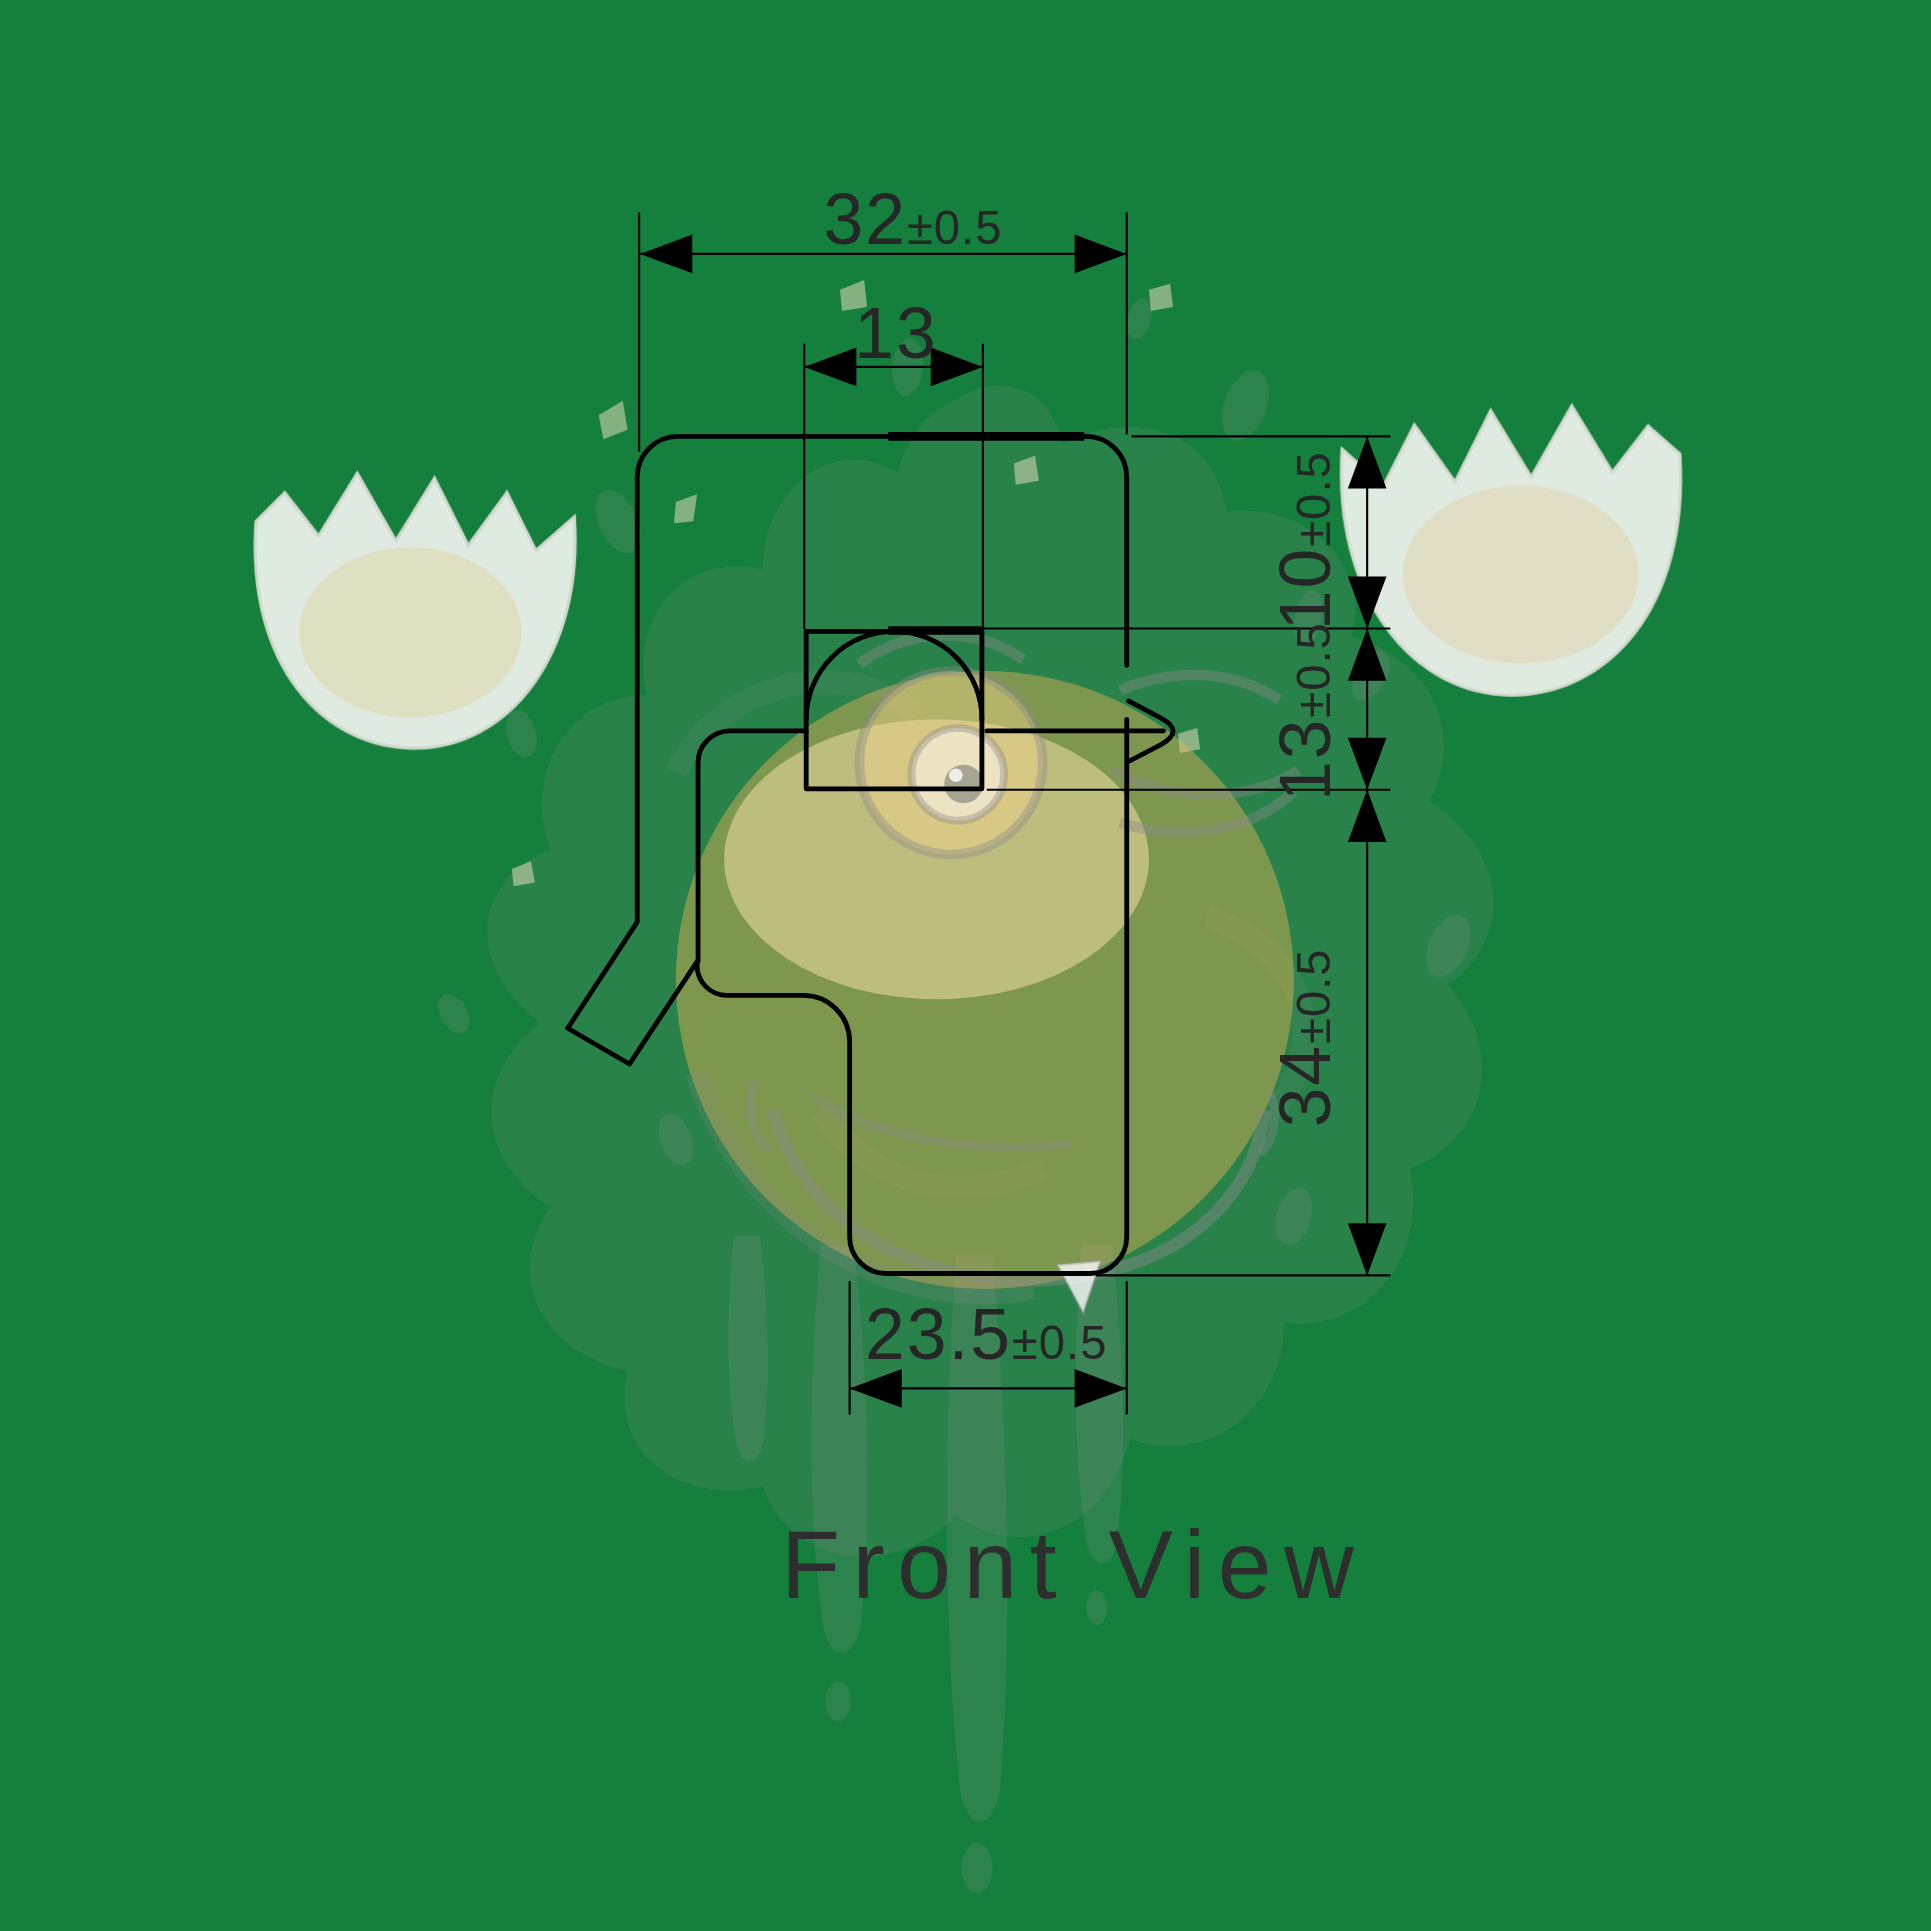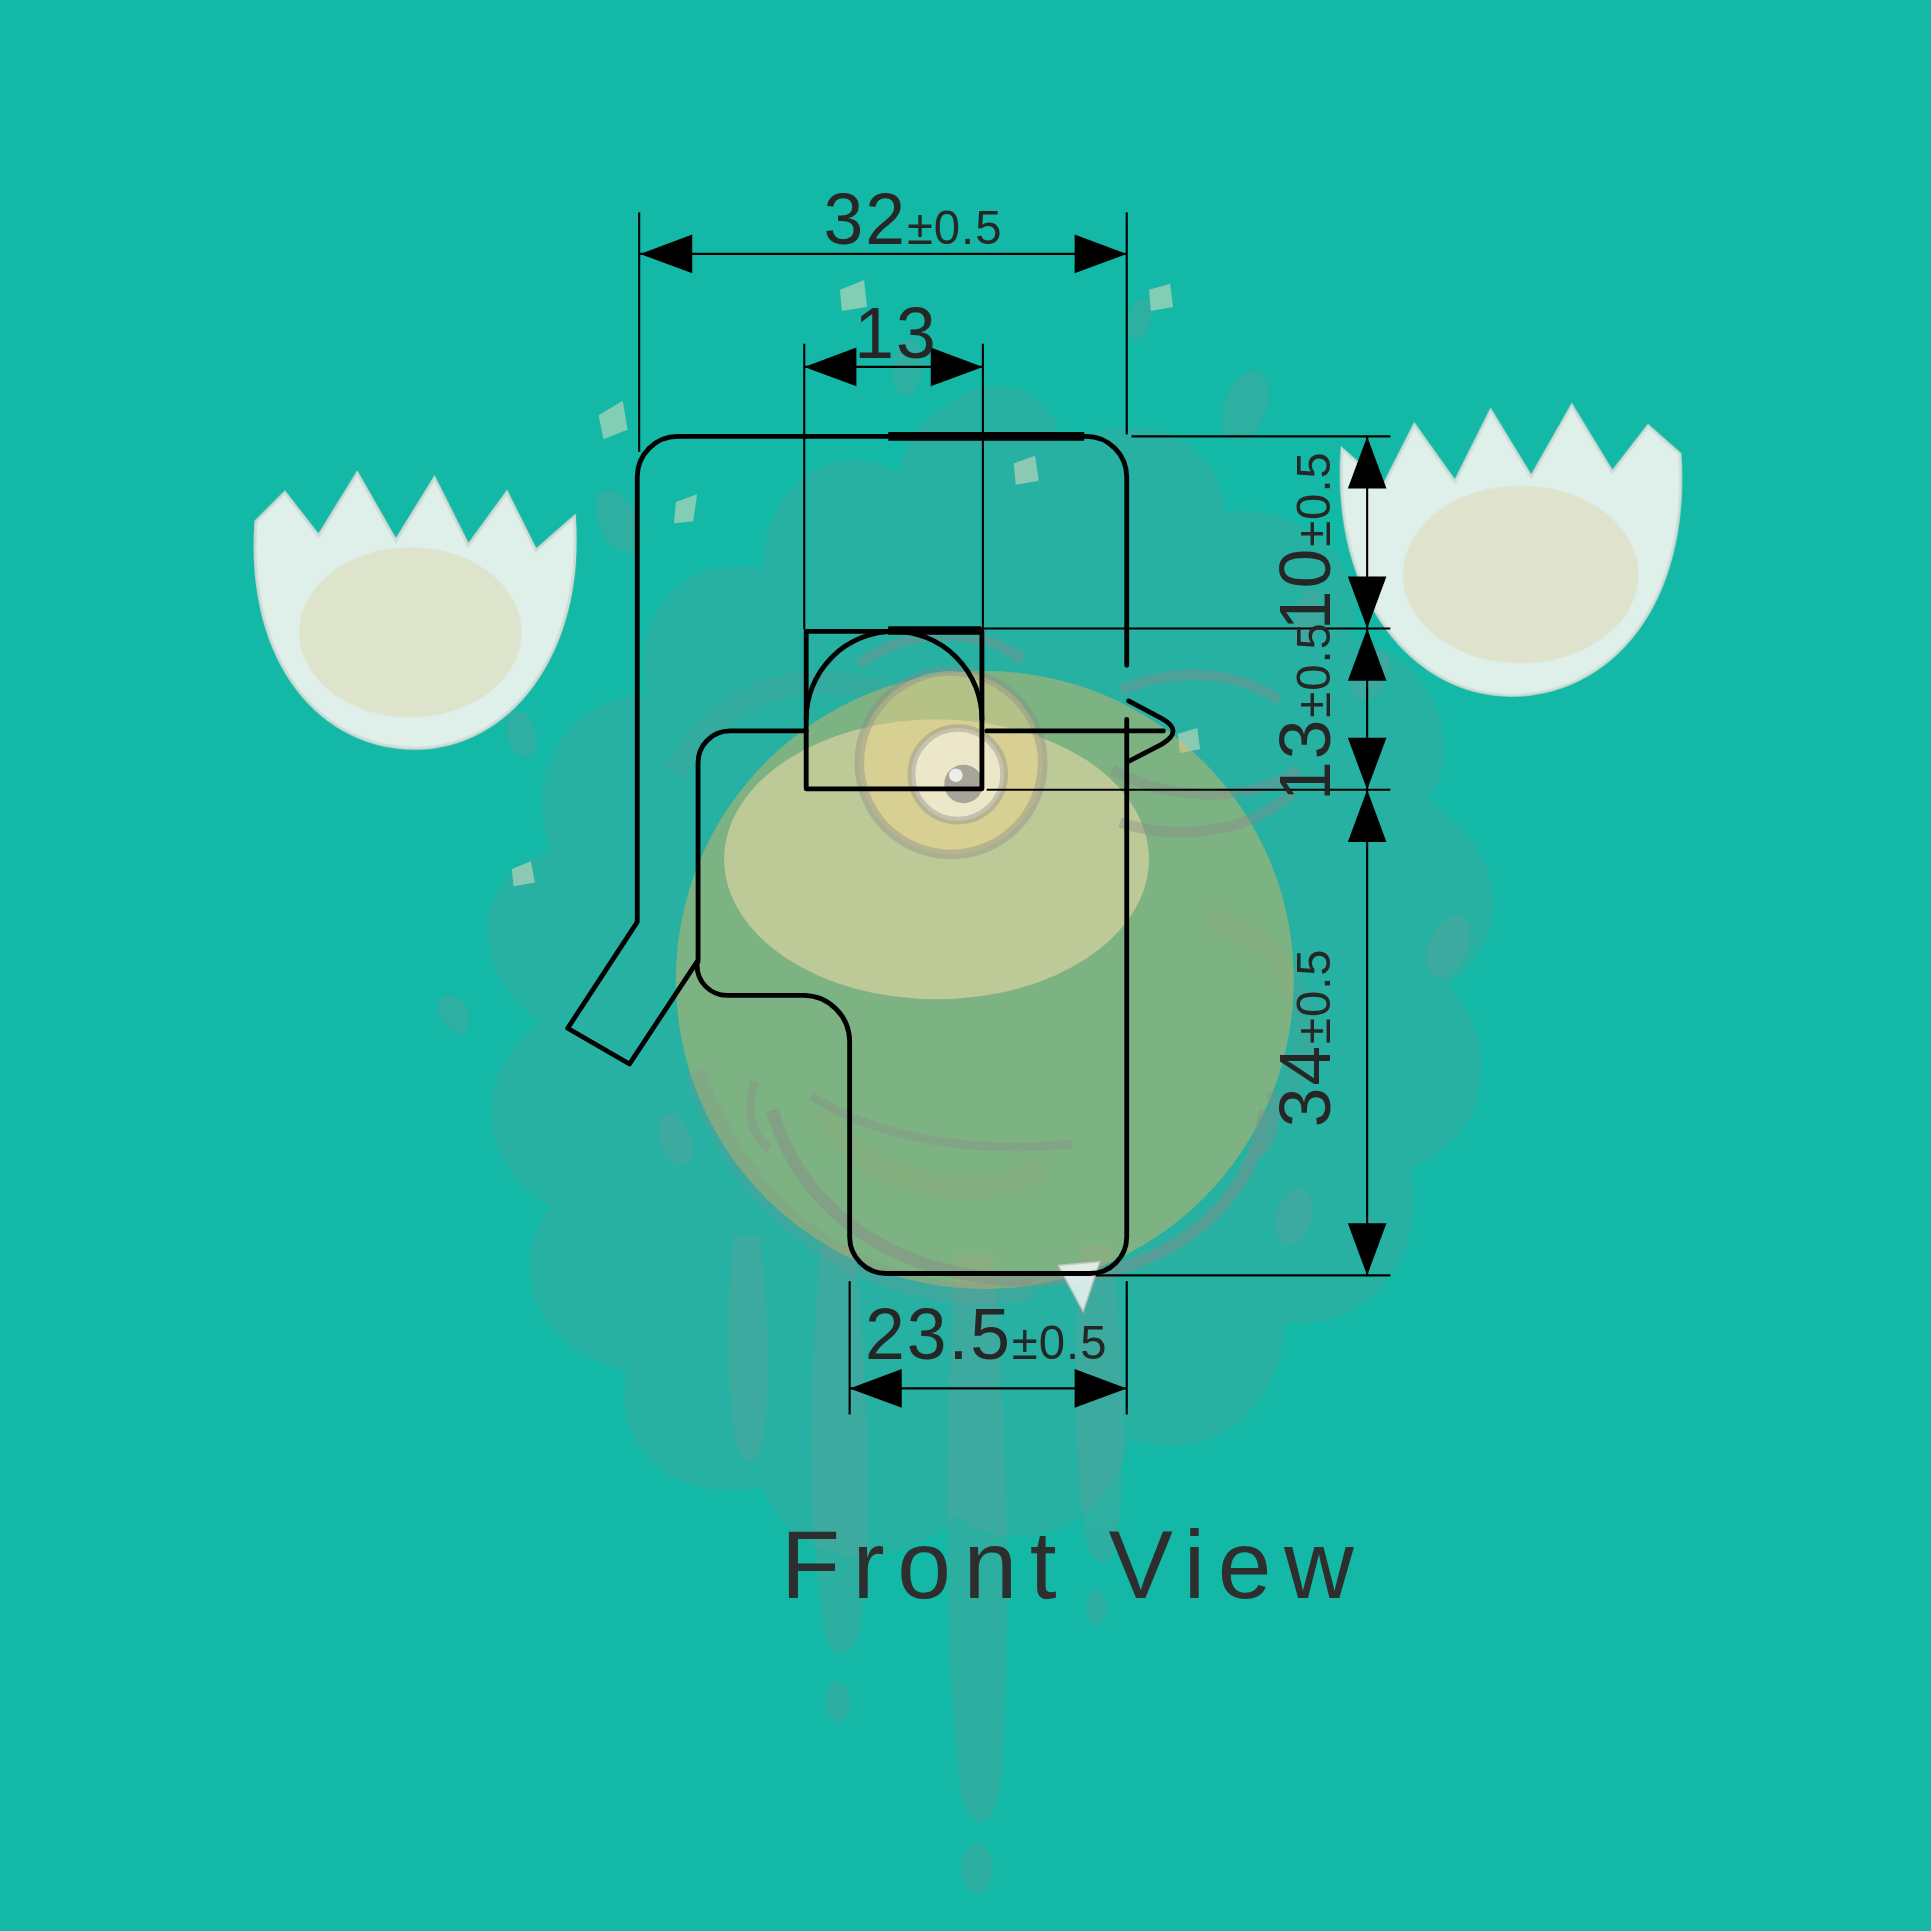--- a/index.html
+++ b/index.html
@@ -3,21 +3,21 @@
 <meta charset="utf-8">
 <style>
   html, body {
     margin: 0; padding: 0;
     background: #ffffff;
     font-family: "Liberation Sans", sans-serif;
   }
   .stage {
     position: relative;
     width: 1931px; height: 1931px;
-    background: #14b8a6;
+    background: #15803d;
     overflow: hidden;
   }
   svg { display: block; }
   text {
     fill: #262626;
     font-family: "Liberation Sans", "DejaVu Sans", sans-serif;
     font-weight: 300;
   }
   .dim-big   { font-size: 74px; letter-spacing: 2px; }
   .dim-small { font-size: 49px; letter-spacing: 1px; }

